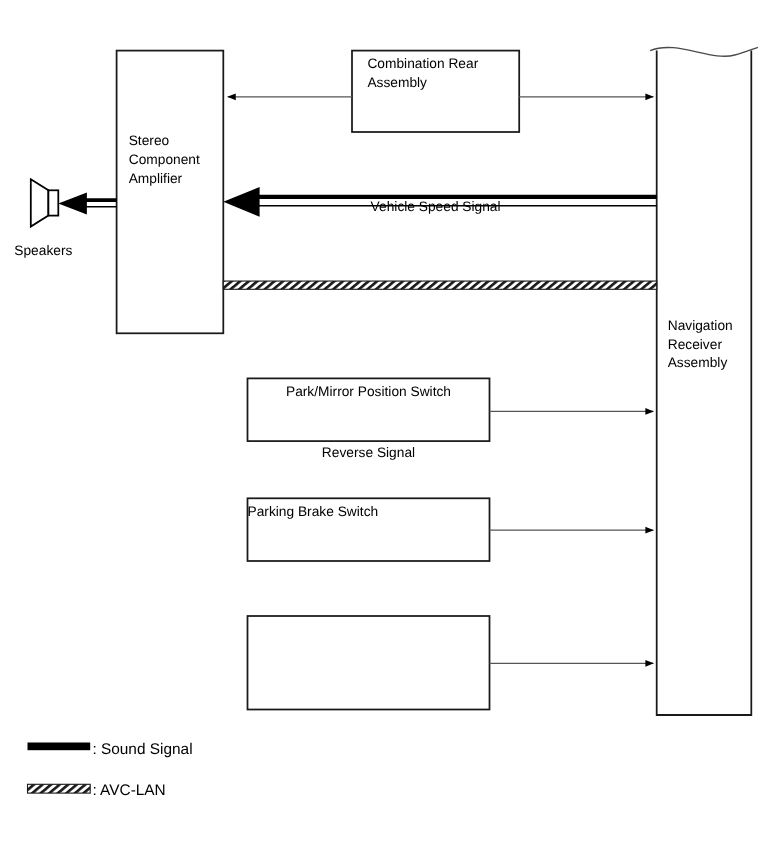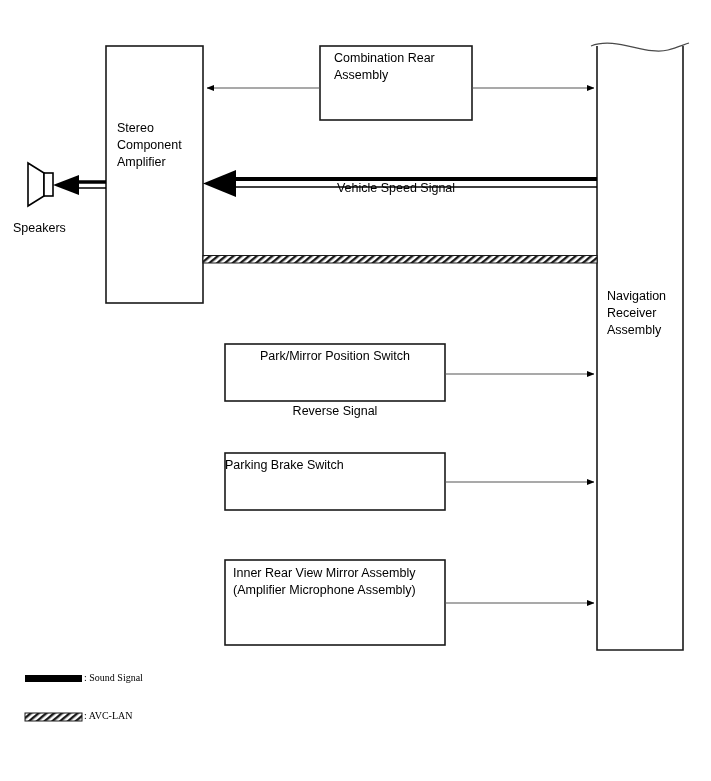--- a/index.html
+++ b/index.html
@@ -33,22 +33,22 @@
   .caption {
     position: absolute;
     font-family: "Liberation Sans", sans-serif;
     font-size: 12.5px;
     color: #000000;
     white-space: pre;
     text-align: center;
   }
   .legend-label {
     position: absolute;
-    font-family: Liberation Serif, serif;
-    font-size: 10px;
+    font-family: Liberation Sans, sans-serif;
+    font-size: 14px;
     color: #000000;
     white-space: pre;
   }
 </style>
 </head>
 <body>
 
 <div id="canvas">
 
   <svg id="diagram-svg" viewBox="0 0 711 781" xmlns="http://www.w3.org/2000/svg">
@@ -139,22 +139,20 @@
 Component
 Amplifier</div>
 
   <div class="box-label" style="left:334px; top:50px;">Combination Rear
 Assembly</div>
 
   <div class="box-label" style="left:225px; top:348px; width:220px; text-align:center;">Park/Mirror Position Switch</div>
 
   <div class="box-label" style="left:225px; top:457px; width:220px; text-align:left;">Parking Brake Switch</div>
 
-  <div class="box-label" style="left:233px; top:565px;">Inner Rear View Mirror Assembly
-(Amplifier Microphone Assembly)</div>
 
   <div class="box-label" style="left:607px; top:288px;">Navigation
 Receiver
 Assembly</div>
 
   <div class="box-label" style="left:13px; top:220px;">Speakers</div>
 
   <div class="caption" style="left:296px; top:133px; width:200px;margin-top:48px;">Vehicle Speed Signal</div>
 
   <div class="caption" style="left:235px; top:404px; width:200px;">Reverse Signal</div>

